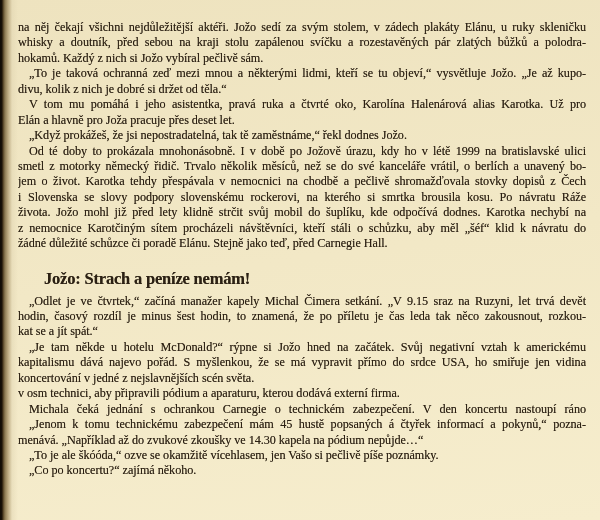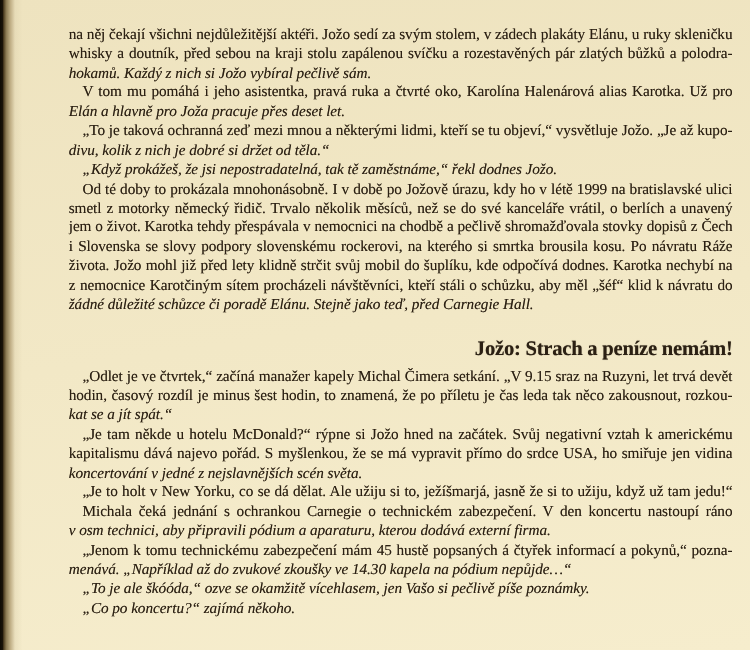--- a/index.html
+++ b/index.html
@@ -30,52 +30,50 @@
   .line {
     font-size: 12.2px;
     line-height: 15.45px;
     height: 15.45px;
     overflow: hidden;
     color: var(--ink, #2b2013);
     text-align: justify;
     text-align-last: justify;
     text-shadow: 0 0 0.5px rgba(43,32,19,0.55);
     letter-spacing: -0.05px;
-    margin-left: 37px;
   }
-  .line.end { text-align-last: left; font-style: italic; }
+  .line.end { text-align-last: left; }
   .line.indent { text-indent: 11px; }
   .heading {
     font-weight: bold;
     font-size: 16.5px;
     line-height: 22px;
     letter-spacing: -0.2px;
     color: var(--ink, #241a0d);
     margin: 16px 0 4px 26px;
     text-shadow: 0 0 0.6px rgba(36,26,13,0.6);
-    text-align: right;
   }
 </style>
 </head>
 <body style="--ink: #2b2013; background: linear-gradient(172deg, rgb(238, 227, 191) 0%, rgb(246, 237, 205) 100%);">
 
 <div class="page">
   <div>
       <div class="paragraph">
         <div class="line">na něj čekají všichni nejdůležitější aktéři. Jožo sedí za svým stolem, v zádech plakáty Elánu, u ruky skleničku</div>
         <div class="line">whisky a doutník, před sebou na kraji stolu zapálenou svíčku a rozestavěných pár zlatých bůžků a polodra-</div>
         <div class="line end">hokamů. Každý z nich si Jožo vybíral pečlivě sám.</div>
       </div>
       <div class="paragraph">
+        <div class="line indent">„To je taková ochranná zeď mezi mnou a některými lidmi, kteří se tu objeví,“ vysvětluje Jožo. „Je až kupo-</div>
+        <div class="line end">divu, kolik z nich je dobré si držet od těla.“</div>
+      </div>
+      <div class="paragraph">
         <div class="line indent">V tom mu pomáhá i jeho asistentka, pravá ruka a čtvrté oko, Karolína Halenárová alias Karotka. Už pro</div>
         <div class="line end">Elán a hlavně pro Joža pracuje přes deset let.</div>
-      </div>
-      <div class="paragraph">
-        <div class="line indent">„To je taková ochranná zeď mezi mnou a některými lidmi, kteří se tu objeví,“ vysvětluje Jožo. „Je až kupo-</div>
-        <div class="line end">divu, kolik z nich je dobré si držet od těla.“</div>
       </div>
       <div class="paragraph">
         <div class="line end indent">„Když prokážeš, že jsi nepostradatelná, tak tě zaměstnáme,“ řekl dodnes Jožo.</div>
       </div>
       <div class="paragraph">
         <div class="line indent">Od té doby to prokázala mnohonásobně. I v době po Jožově úrazu, kdy ho v létě 1999 na bratislavské ulici</div>
         <div class="line">smetl z motorky německý řidič. Trvalo několik měsíců, než se do své kanceláře vrátil, o berlích a unavený bo-</div>
         <div class="line">jem o život. Karotka tehdy přespávala v nemocnici na chodbě a pečlivě shromažďovala stovky dopisů z Čech</div>
         <div class="line">i Slovenska se slovy podpory slovenskému rockerovi, na kterého si smrtka brousila kosu. Po návratu Ráže</div>
         <div class="line">života. Jožo mohl již před lety klidně strčit svůj mobil do šuplíku, kde odpočívá dodnes. Karotka nechybí na</div>
@@ -87,25 +85,24 @@
         <div class="line indent">„Odlet je ve čtvrtek,“ začíná manažer kapely Michal Čimera setkání. „V 9.15 sraz na Ruzyni, let trvá devět</div>
         <div class="line">hodin, časový rozdíl je minus šest hodin, to znamená, že po příletu je čas leda tak něco zakousnout, rozkou-</div>
         <div class="line end">kat se a jít spát.“</div>
       </div>
       <div class="paragraph">
         <div class="line indent">„Je tam někde u hotelu McDonald?“ rýpne si Jožo hned na začátek. Svůj negativní vztah k americkému</div>
         <div class="line">kapitalismu dává najevo pořád. S myšlenkou, že se má vypravit přímo do srdce USA, ho smiřuje jen vidina</div>
         <div class="line end">koncertování v jedné z nejslavnějších scén světa.</div>
       </div>
       <div class="paragraph">
-        <div class="line indent">„Je to holt v New Yorku, co se dá dělat. Ale užiju si to, ježíšmarjá, jasně že si to užiju, když už tam jedu!“</div>
       </div>
       <div class="paragraph">
+        <div class="line end">v osm technici, aby připravili pódium a aparaturu, kterou dodává externí firma.</div>
         <div class="line indent">Michala čeká jednání s ochrankou Carnegie o technickém zabezpečení. V den koncertu nastoupí ráno</div>
-        <div class="line end">v osm technici, aby připravili pódium a aparaturu, kterou dodává externí firma.</div>
       </div>
       <div class="paragraph">
         <div class="line indent">„Jenom k tomu technickému zabezpečení mám 45 hustě popsaných á čtyřek informací a pokynů,“ pozna-</div>
         <div class="line end">menává. „Například až do zvukové zkoušky ve 14.30 kapela na pódium nepůjde…“</div>
       </div>
       <div class="paragraph">
         <div class="line end indent">„To je ale škóóda,“ ozve se okamžitě vícehlasem, jen Vašo si pečlivě píše poznámky.</div>
       </div>
       <div class="paragraph">
         <div class="line end indent">„Co po koncertu?“ zajímá někoho.</div>

